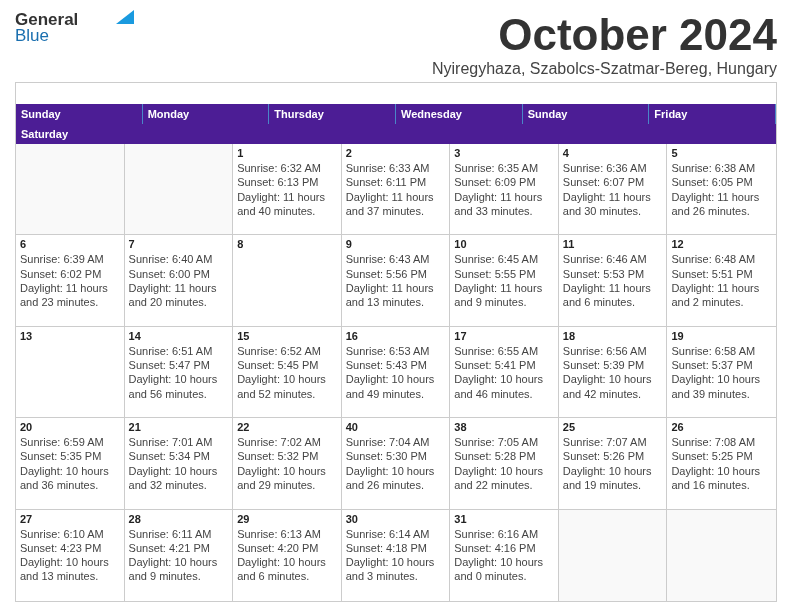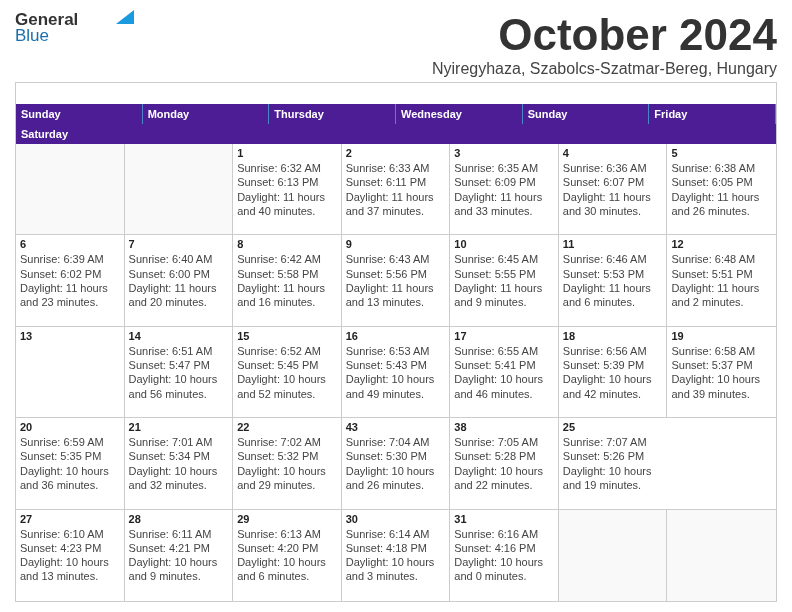--- a/index.html
+++ b/index.html
@@ -161,21 +161,20 @@
           <div class="cal-cell">
             <div class="day-num">6</div>
             <div class="cell-info">Sunrise: 6:39 AM<br>Sunset: 6:02 PM<br>Daylight: 11 hours and 23 minutes.</div>
           </div>
           <div class="cal-cell">
             <div class="day-num">7</div>
             <div class="cell-info">Sunrise: 6:40 AM<br>Sunset: 6:00 PM<br>Daylight: 11 hours and 20 minutes.</div>
           </div>
           <div class="cal-cell">
             <div class="day-num">8</div>
-            <div class="cell-info">Sunrise: 6:42 AM<br>Sunset: 5:58 PM<br>Daylight: 11 hours and 16 minutes.</div>
           </div>
           <div class="cal-cell">
             <div class="day-num">9</div>
             <div class="cell-info">Sunrise: 6:43 AM<br>Sunset: 5:56 PM<br>Daylight: 11 hours and 13 minutes.</div>
           </div>
           <div class="cal-cell">
             <div class="day-num">10</div>
             <div class="cell-info">Sunrise: 6:45 AM<br>Sunset: 5:55 PM<br>Daylight: 11 hours and 9 minutes.</div>
           </div>
           <div class="cal-cell">
@@ -223,30 +222,34 @@
           </div>
           <div class="cal-cell">
             <div class="day-num">21</div>
             <div class="cell-info">Sunrise: 7:01 AM<br>Sunset: 5:34 PM<br>Daylight: 10 hours and 32 minutes.</div>
           </div>
           <div class="cal-cell">
             <div class="day-num">22</div>
             <div class="cell-info">Sunrise: 7:02 AM<br>Sunset: 5:32 PM<br>Daylight: 10 hours and 29 minutes.</div>
           </div>
           <div class="cal-cell">
-            <div class="day-num">43</div>
+            <div class="day-num">40</div>
             <div class="cell-info">Sunrise: 7:04 AM<br>Sunset: 5:30 PM<br>Daylight: 10 hours and 26 minutes.</div>
           </div>
           <div class="cal-cell">
             <div class="day-num">38</div>
             <div class="cell-info">Sunrise: 7:05 AM<br>Sunset: 5:28 PM<br>Daylight: 10 hours and 22 minutes.</div>
           </div>
           <div class="cal-cell">
             <div class="day-num">25</div>
             <div class="cell-info">Sunrise: 7:07 AM<br>Sunset: 5:26 PM<br>Daylight: 10 hours and 19 minutes.</div>
+          </div>
+          <div class="cal-cell">
+            <div class="day-num">26</div>
+            <div class="cell-info">Sunrise: 7:08 AM<br>Sunset: 5:25 PM<br>Daylight: 10 hours and 16 minutes.</div>
           </div>
         </div>
         <div class="cal-week">
           <div class="cal-cell">
             <div class="day-num">27</div>
             <div class="cell-info">Sunrise: 6:10 AM<br>Sunset: 4:23 PM<br>Daylight: 10 hours and 13 minutes.</div>
           </div>
           <div class="cal-cell">
             <div class="day-num">28</div>
             <div class="cell-info">Sunrise: 6:11 AM<br>Sunset: 4:21 PM<br>Daylight: 10 hours and 9 minutes.</div>

